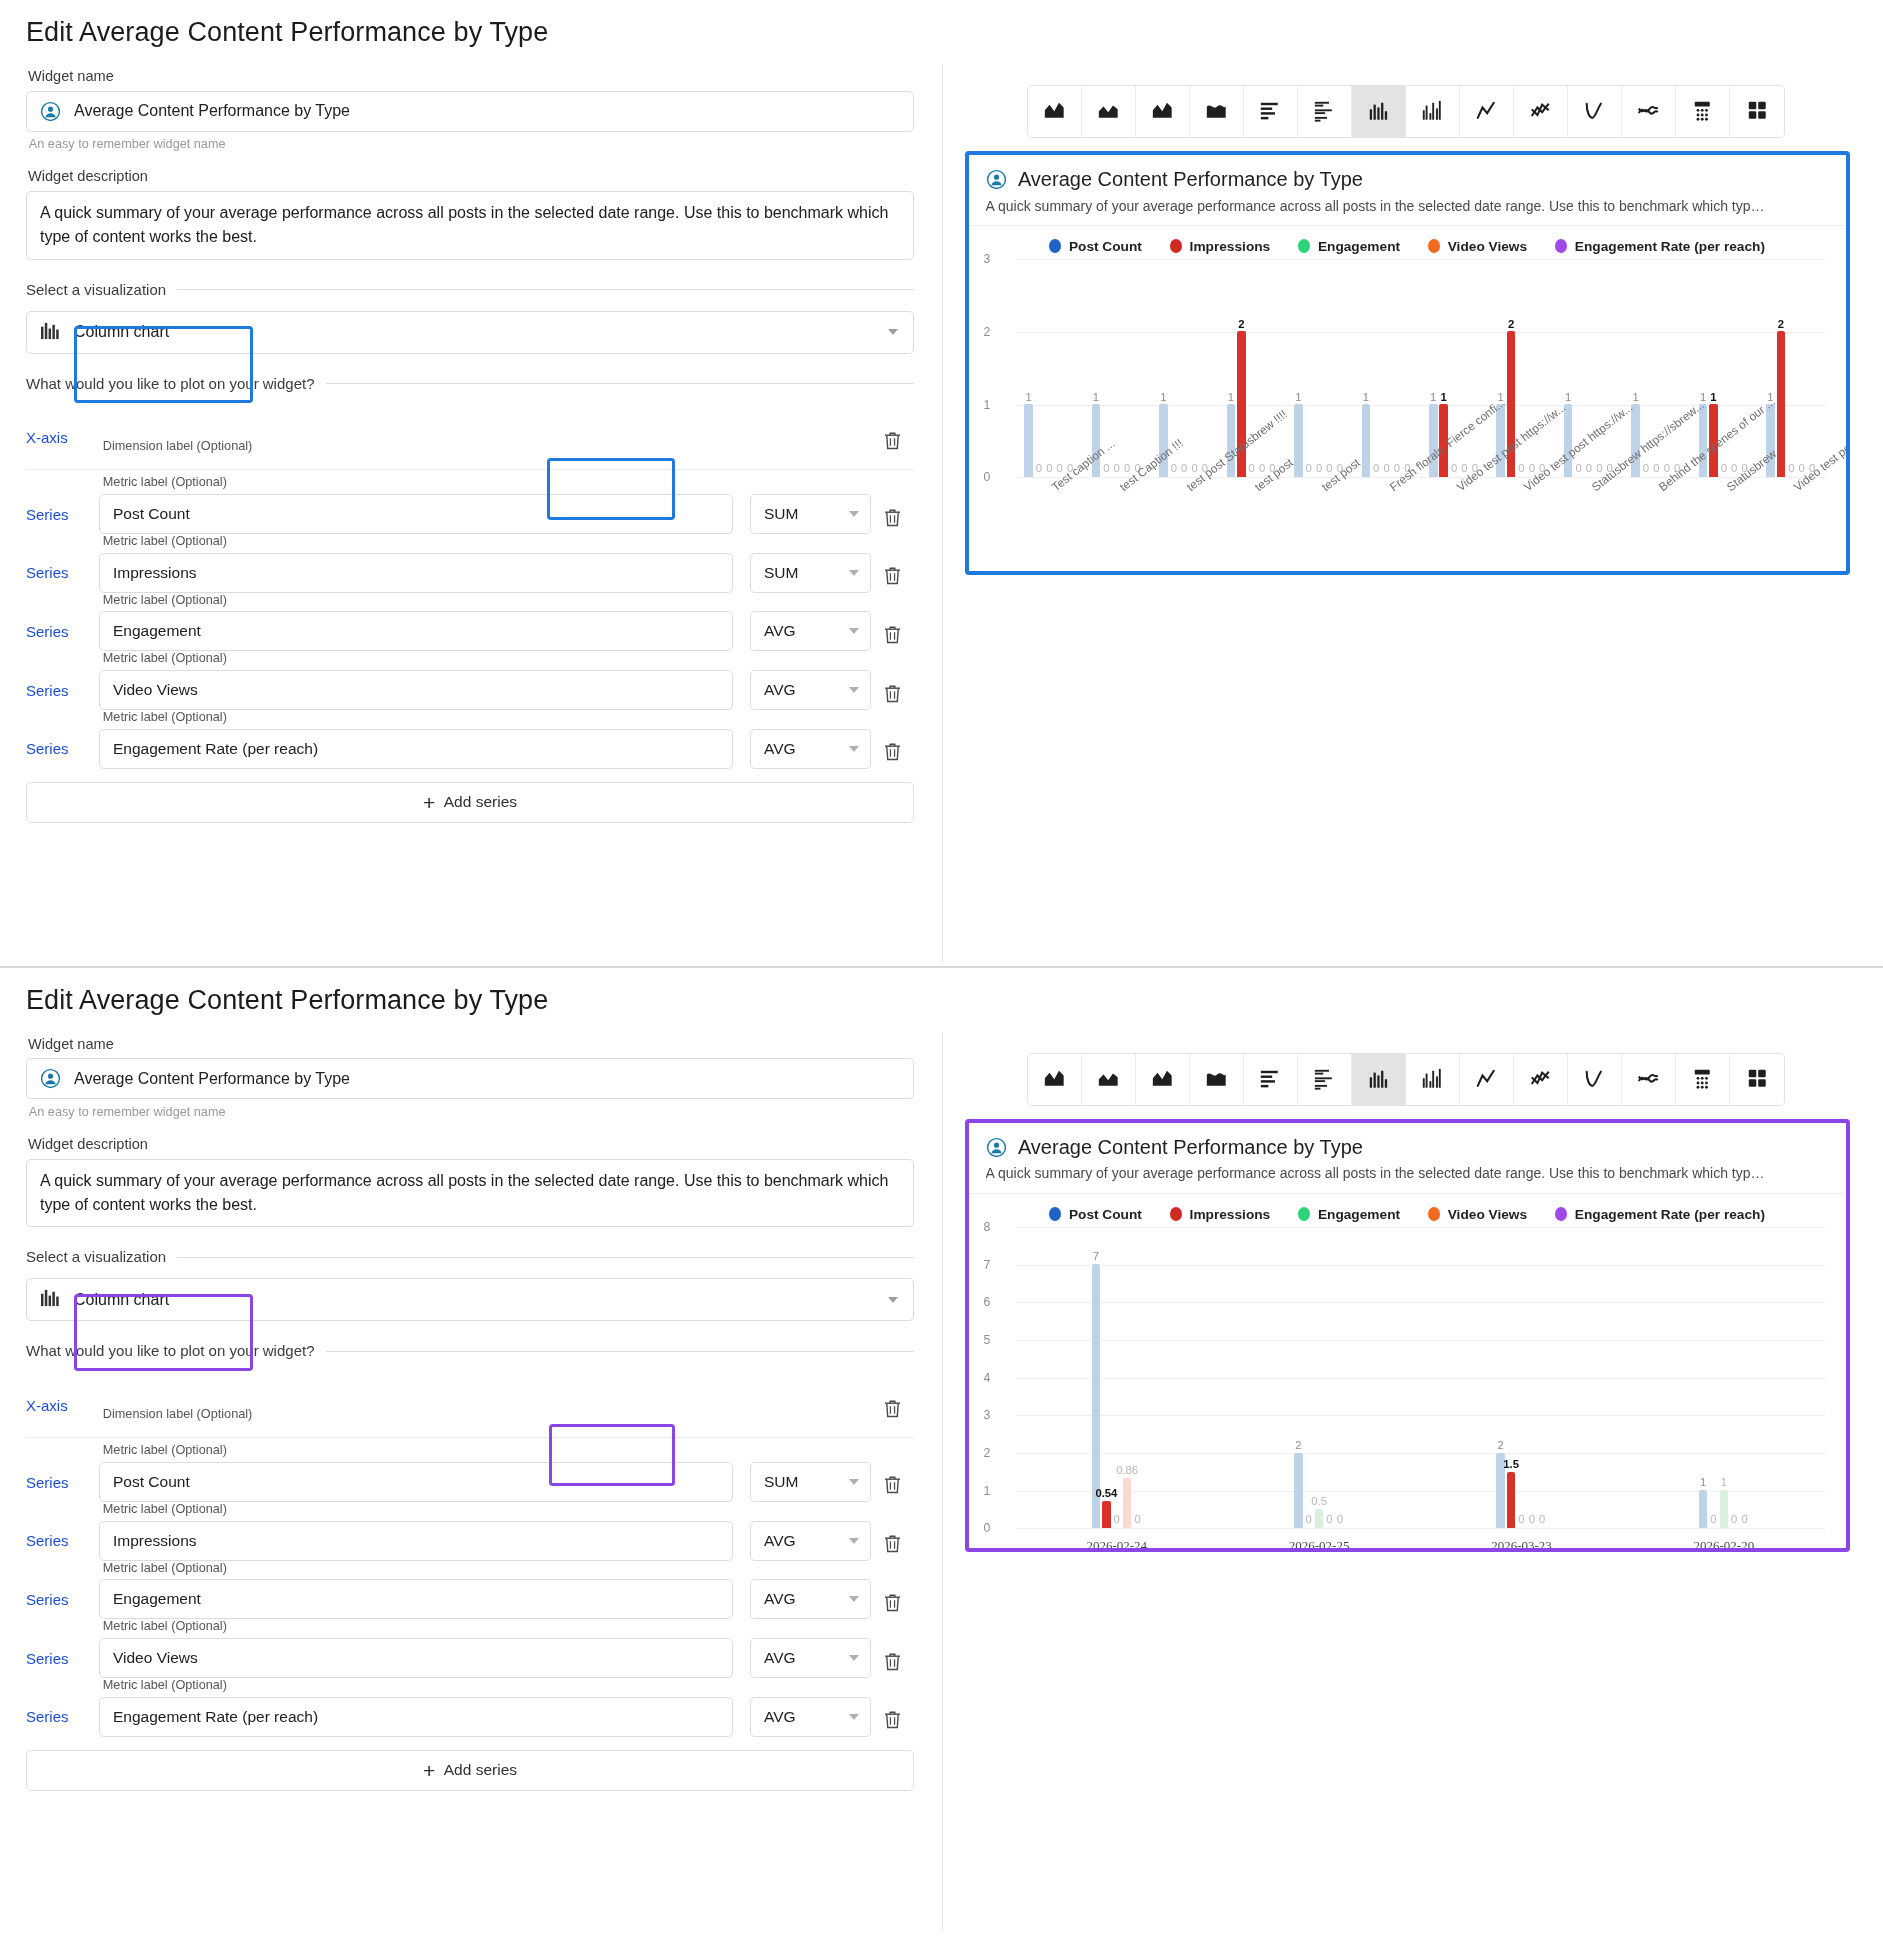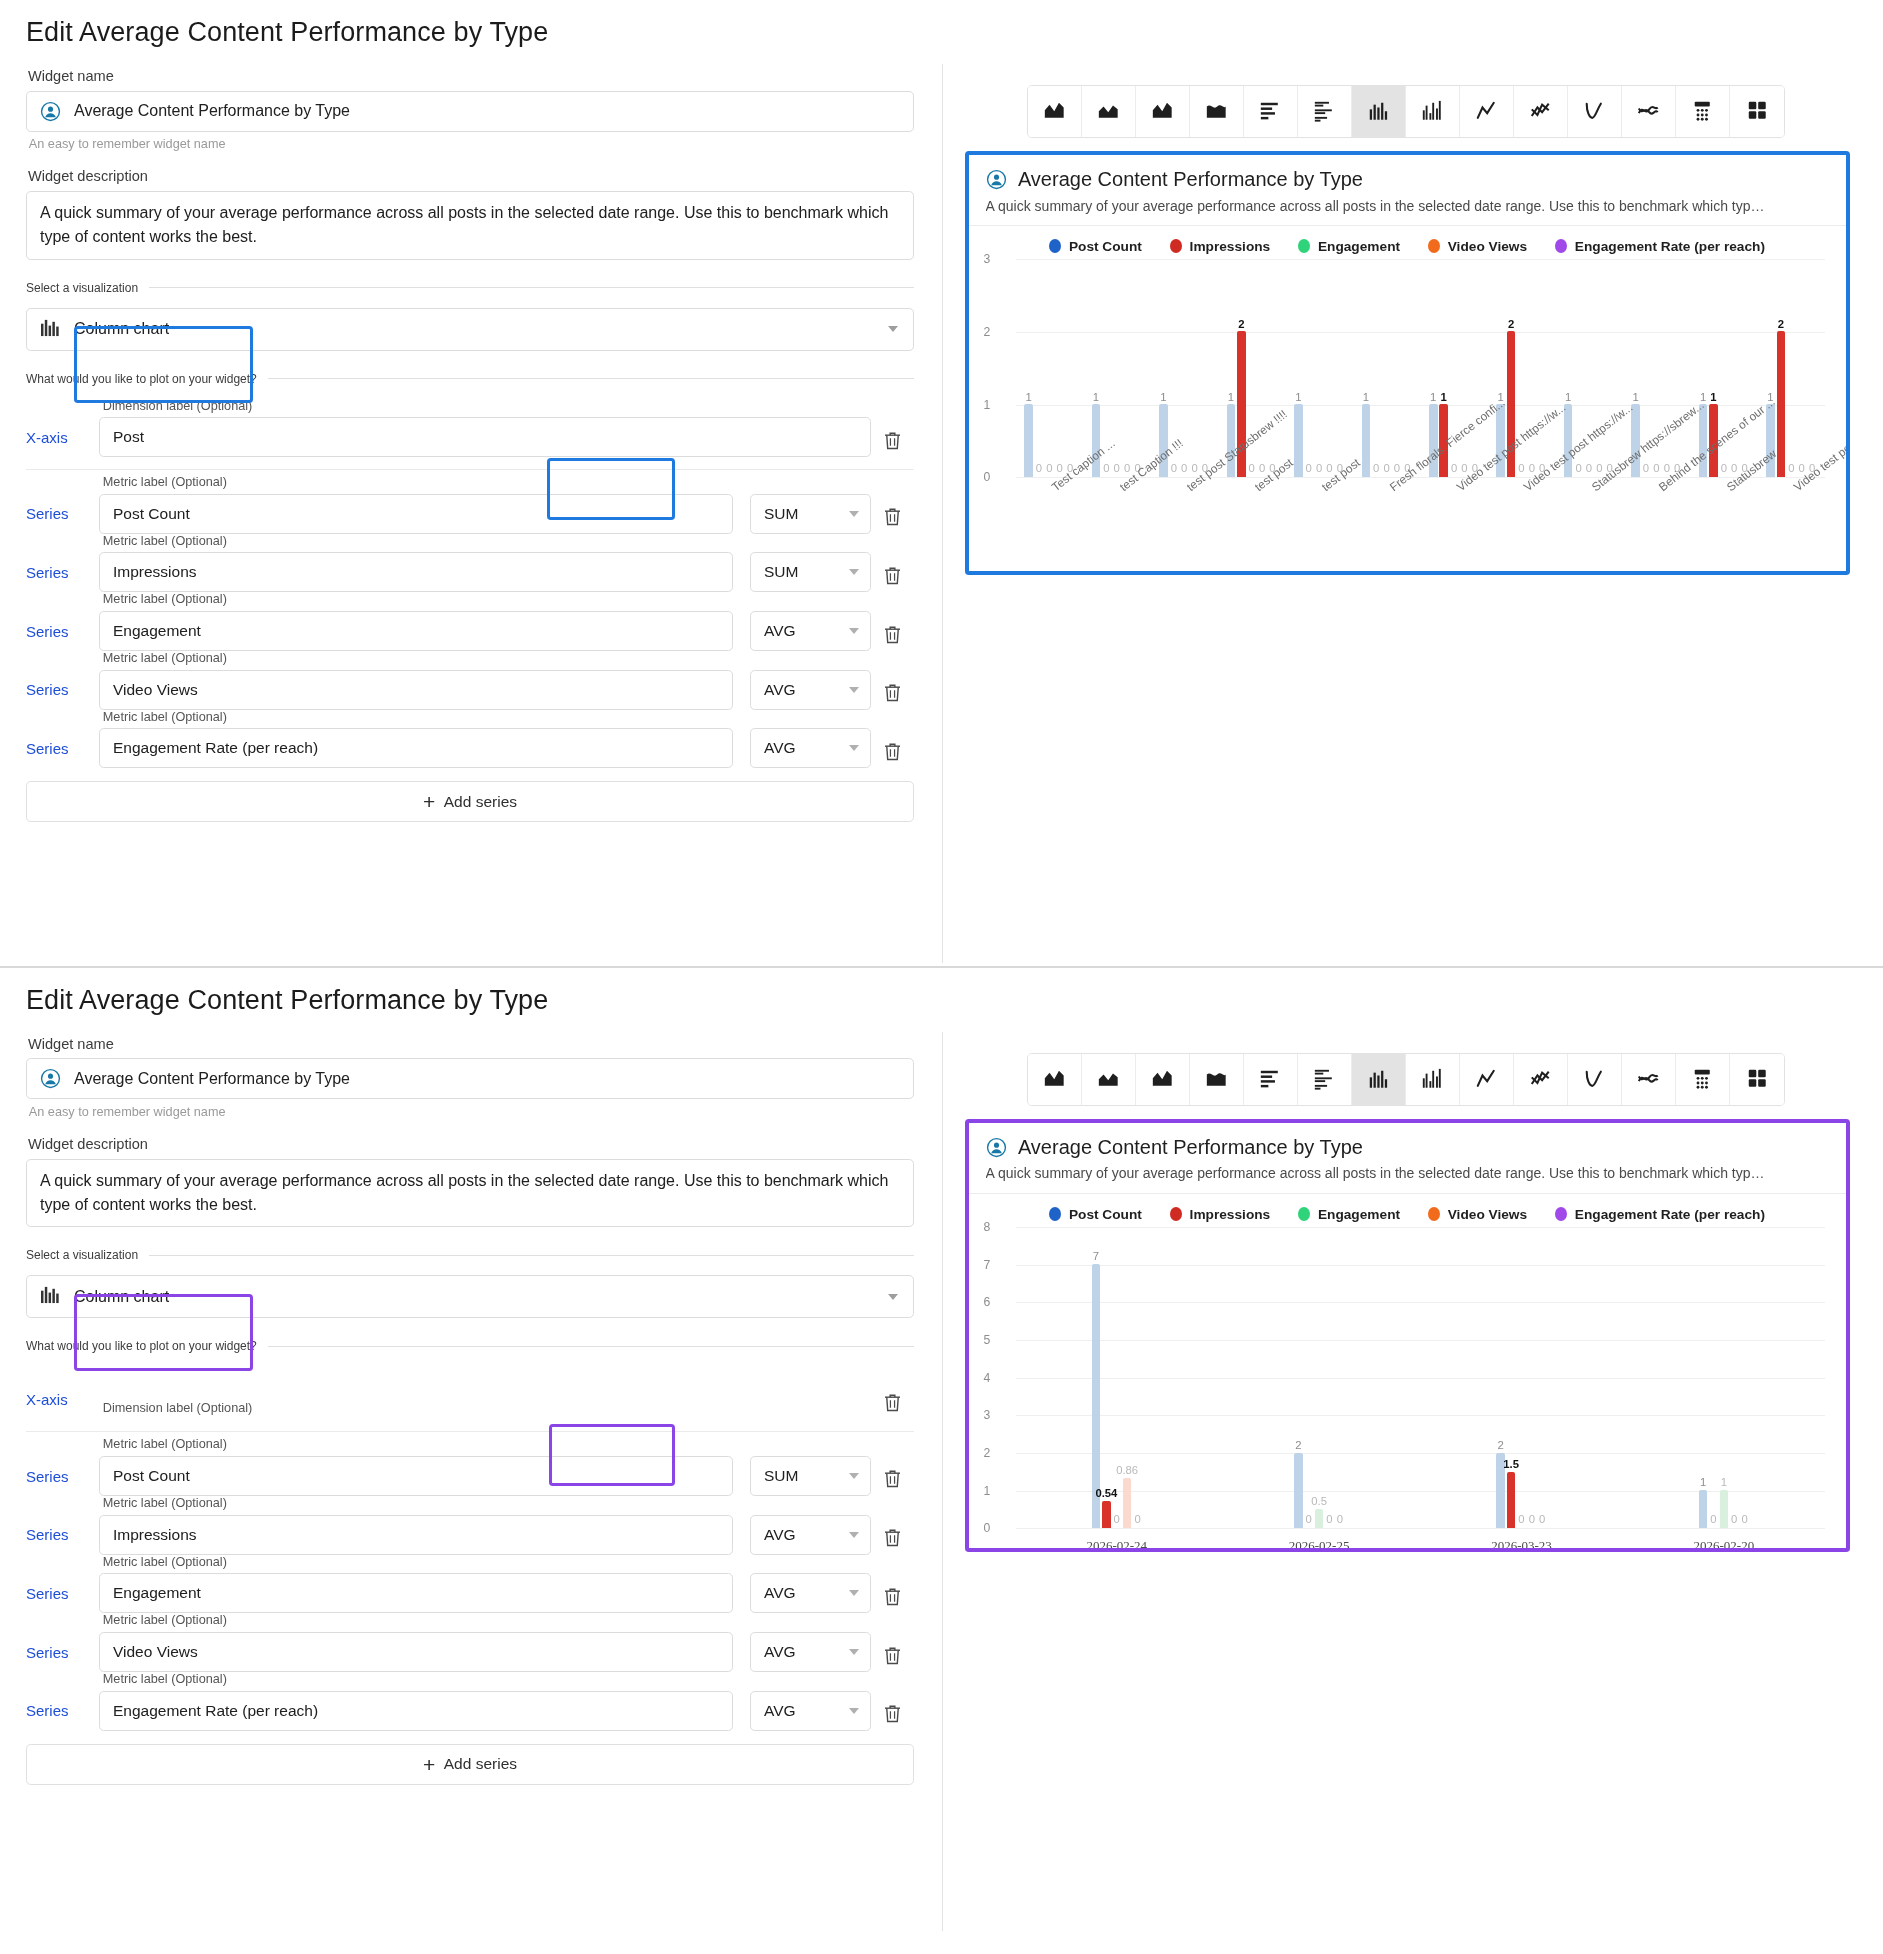--- a/index.html
+++ b/index.html
@@ -32,21 +32,21 @@
   }
   .textbox .acct-icon { margin-right:13px; display:flex; }
   .hint { font-size:12.7px; color:#9a9a9a; margin:5.6px 0 0 2.8px; }
 
   .textarea {
     border:0.9px solid #dcdcdc; border-radius:4.7px; background:#fff;
     min-height:68px; padding:9.4px 13px; font-size:16px; line-height:1.5; color:#202020;
   }
 
   .legend-rule { display:flex; align-items:center; margin:21px 0 13px 0; }
-  .legend-rule span { font-size:12px; color:#3c3c3c; white-space:nowrap; }
+  .legend-rule span { font-size:15px; color:#3c3c3c; white-space:nowrap; }
   .legend-rule .line { flex:1; height:0.9px; background:#e0e0e0; margin-left:11.3px; }
 
   .viz-select {
     border:0.9px solid #dcdcdc; border-radius:4.7px; background:#fff; height:43px;
     display:flex; align-items:center; padding:0 13px; font-size:16px; color:#202020;
     position:relative;
   }
   .viz-select .bars-ico { margin-right:13px; }
   .caret {
     position:absolute; right:15px; top:50%; transform:translateY(-50%);
@@ -171,21 +171,20 @@
       <div class="legend-rule">
         <span>What would you like to plot on your widget?</span>
         <span class="line"></span>
       </div>
 
       <div class="plot-rows">
         <div class="row">
           <div class="row-label">X-axis</div>
           <div class="row-field">
             <div class="sub-label">Dimension label (Optional)</div>
-            <div class="inp">Post</div>
           </div>
           <div class="trash">
                 <span>
   <svg width="21" height="22.6" viewBox="0 0 22 24">
     <path d="M3 5.5h16" stroke="#4a4a4a" stroke-width="1.5" fill="none"></path>
     <path d="M8.5 5.5V3.4h5v2.1" stroke="#4a4a4a" stroke-width="1.5" fill="none"></path>
     <path d="M4.9 5.5l1 14.2h10.2l1-14.2" stroke="#4a4a4a" stroke-width="1.5" fill="none"></path>
     <path d="M8.8 8.8v8M13.2 8.8v8" stroke="#4a4a4a" stroke-width="1.3"></path>
   </svg></span>
               </div>

